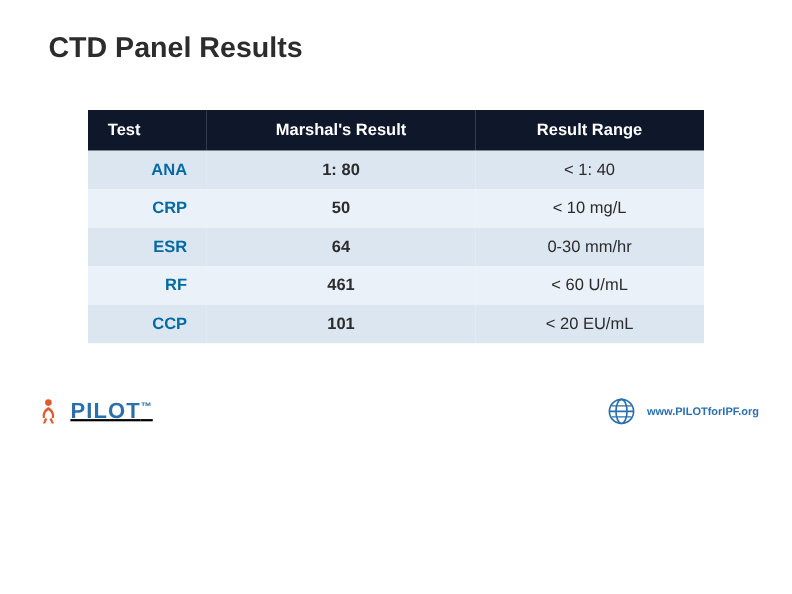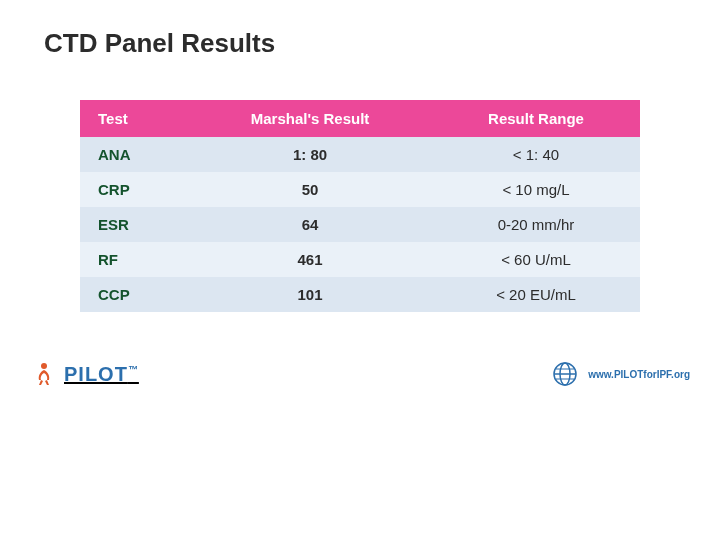--- a/index.html
+++ b/index.html
@@ -36,21 +36,21 @@
       width: 560px;
     }
 
     table {
       width: 100%;
       border-collapse: collapse;
       font-size: 15px;
     }
 
     thead tr {
-      background-color: #ec4899;
+      background-color: #0f172a;
     }
 
     thead th {
       color: #ffffff;
       font-weight: bold;
       padding: 10px 18px;
       text-align: left;
     }
 
     thead th:nth-child(2),
@@ -67,21 +67,22 @@
     }
 
     tbody td {
       padding: 9px 18px;
       color: #2c2c2c;
       font-size: 15px;
     }
 
     tbody td:first-child {
       font-weight: bold;
-      color: #14532d;
+      color: #0369a1;
+      text-align: right;
     }
 
     tbody td:nth-child(2) {
       text-align: center;
       font-weight: bold;
     }
 
     tbody td:nth-child(3) {
       text-align: center;
     }
@@ -162,21 +163,21 @@
             <td>&lt; 1: 40</td>
           </tr>
           <tr>
             <td>CRP</td>
             <td>50</td>
             <td>&lt; 10 mg/L</td>
           </tr>
           <tr>
             <td>ESR</td>
             <td>64</td>
-            <td>0-20 mm/hr</td>
+            <td>0-30 mm/hr</td>
           </tr>
           <tr>
             <td>RF</td>
             <td>461</td>
             <td>&lt; 60 U/mL</td>
           </tr>
           <tr>
             <td>CCP</td>
             <td>101</td>
             <td>&lt; 20 EU/mL</td>

